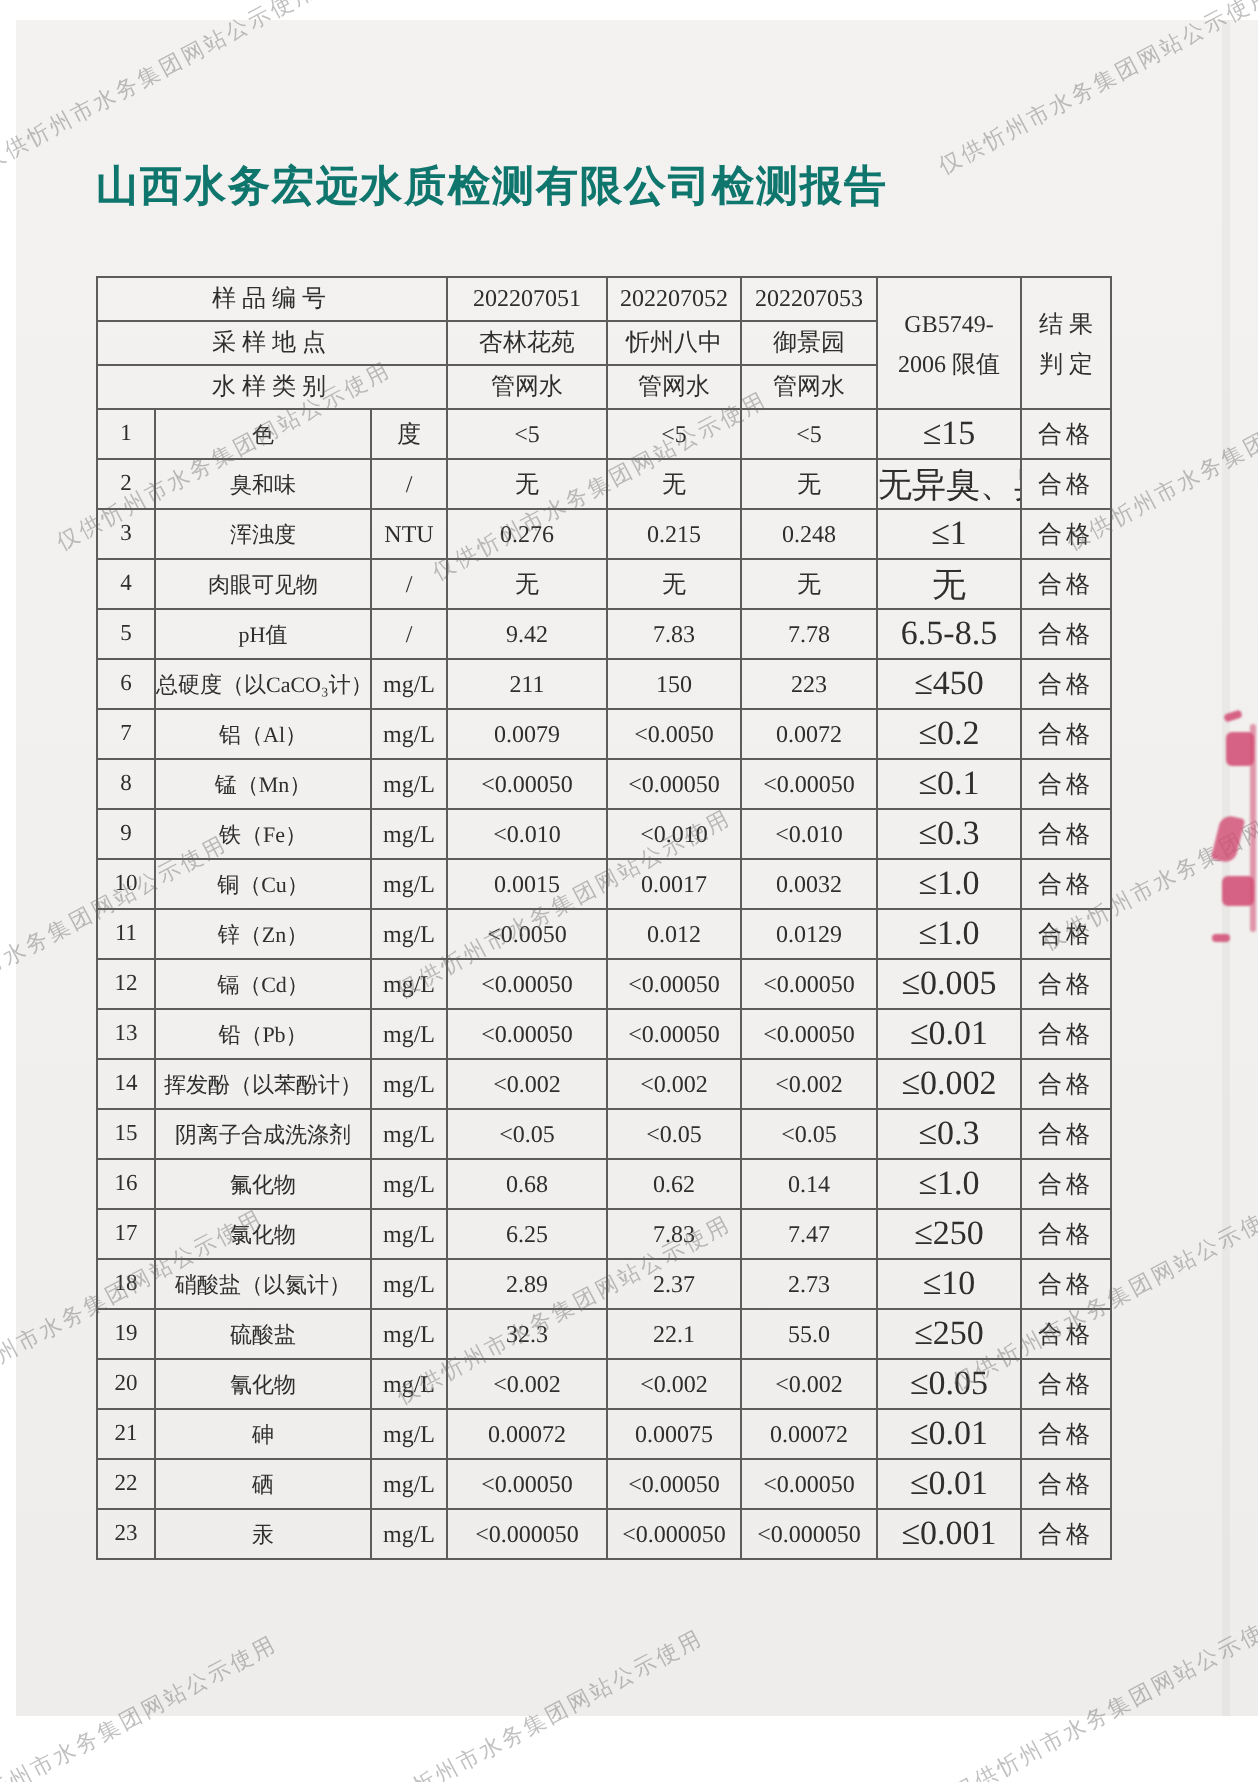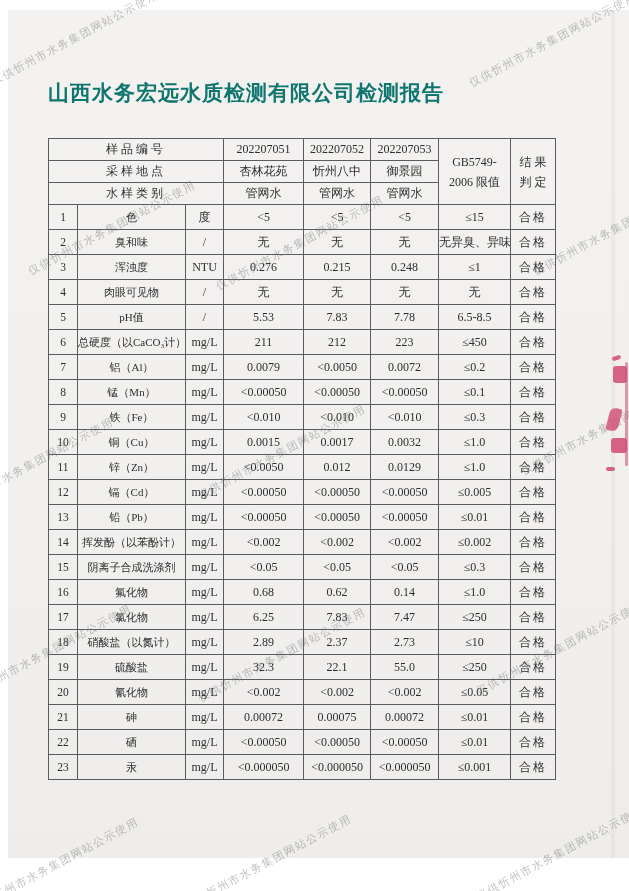--- a/index.html
+++ b/index.html
@@ -30,21 +30,21 @@
     table-layout:fixed;font-size:12px;color:#2e2e2e;
   }
   table.report td{
     border:1px solid #5c5c5c;text-align:center;vertical-align:middle;
     padding:0;height:24px;overflow:hidden;white-space:nowrap;
   }
   table.report thead td{height:21px;}
   td.lbl{letter-spacing:3px;margin-left:46px;}
   td.name{text-align:left;padding-left:5px;font-size:11px;}
   td.idx{font-size:11.5px;}
-  td.limit{font-size:12px;}
+  td.limit{font-size:17px;}
   td.result{letter-spacing:2px;}
   td.twoline{line-height:1.0;}
   td.twoline div{padding:4px 0;}
   .wm{
     position:absolute;transform:translate(-50%,-50%) rotate(-28deg);
     font-family:"Liberation Sans","DejaVu Sans",sans-serif;
     font-size:11px;letter-spacing:1.5px;color:rgba(105,105,105,0.42);
     white-space:nowrap;pointer-events:none;z-index:5;
   }
   .stamp{position:absolute;left:598px;top:352px;width:31px;height:128px;z-index:6;filter:blur(0.4px);}
@@ -143,32 +143,32 @@
           <td>无</td>
           <td>无</td>
           <td>无</td>
           <td class="limit">无</td>
           <td class="result">合格</td>
         </tr>
         <tr>
           <td class="idx">5</td>
           <td class="name">pH值</td>
           <td>/</td>
-          <td>5.53</td>
+          <td>9.42</td>
           <td>7.83</td>
           <td>7.78</td>
           <td class="limit">6.5-8.5</td>
           <td class="result">合格</td>
         </tr>
         <tr>
           <td class="idx">6</td>
           <td class="name">总硬度（以CaCO₃计）</td>
           <td>mg/L</td>
           <td>211</td>
-          <td>212</td>
+          <td>150</td>
           <td>223</td>
           <td class="limit">≤450</td>
           <td class="result">合格</td>
         </tr>
         <tr>
           <td class="idx">7</td>
           <td class="name">铝（Al）</td>
           <td>mg/L</td>
           <td>0.0079</td>
           <td>&lt;0.0050</td>

